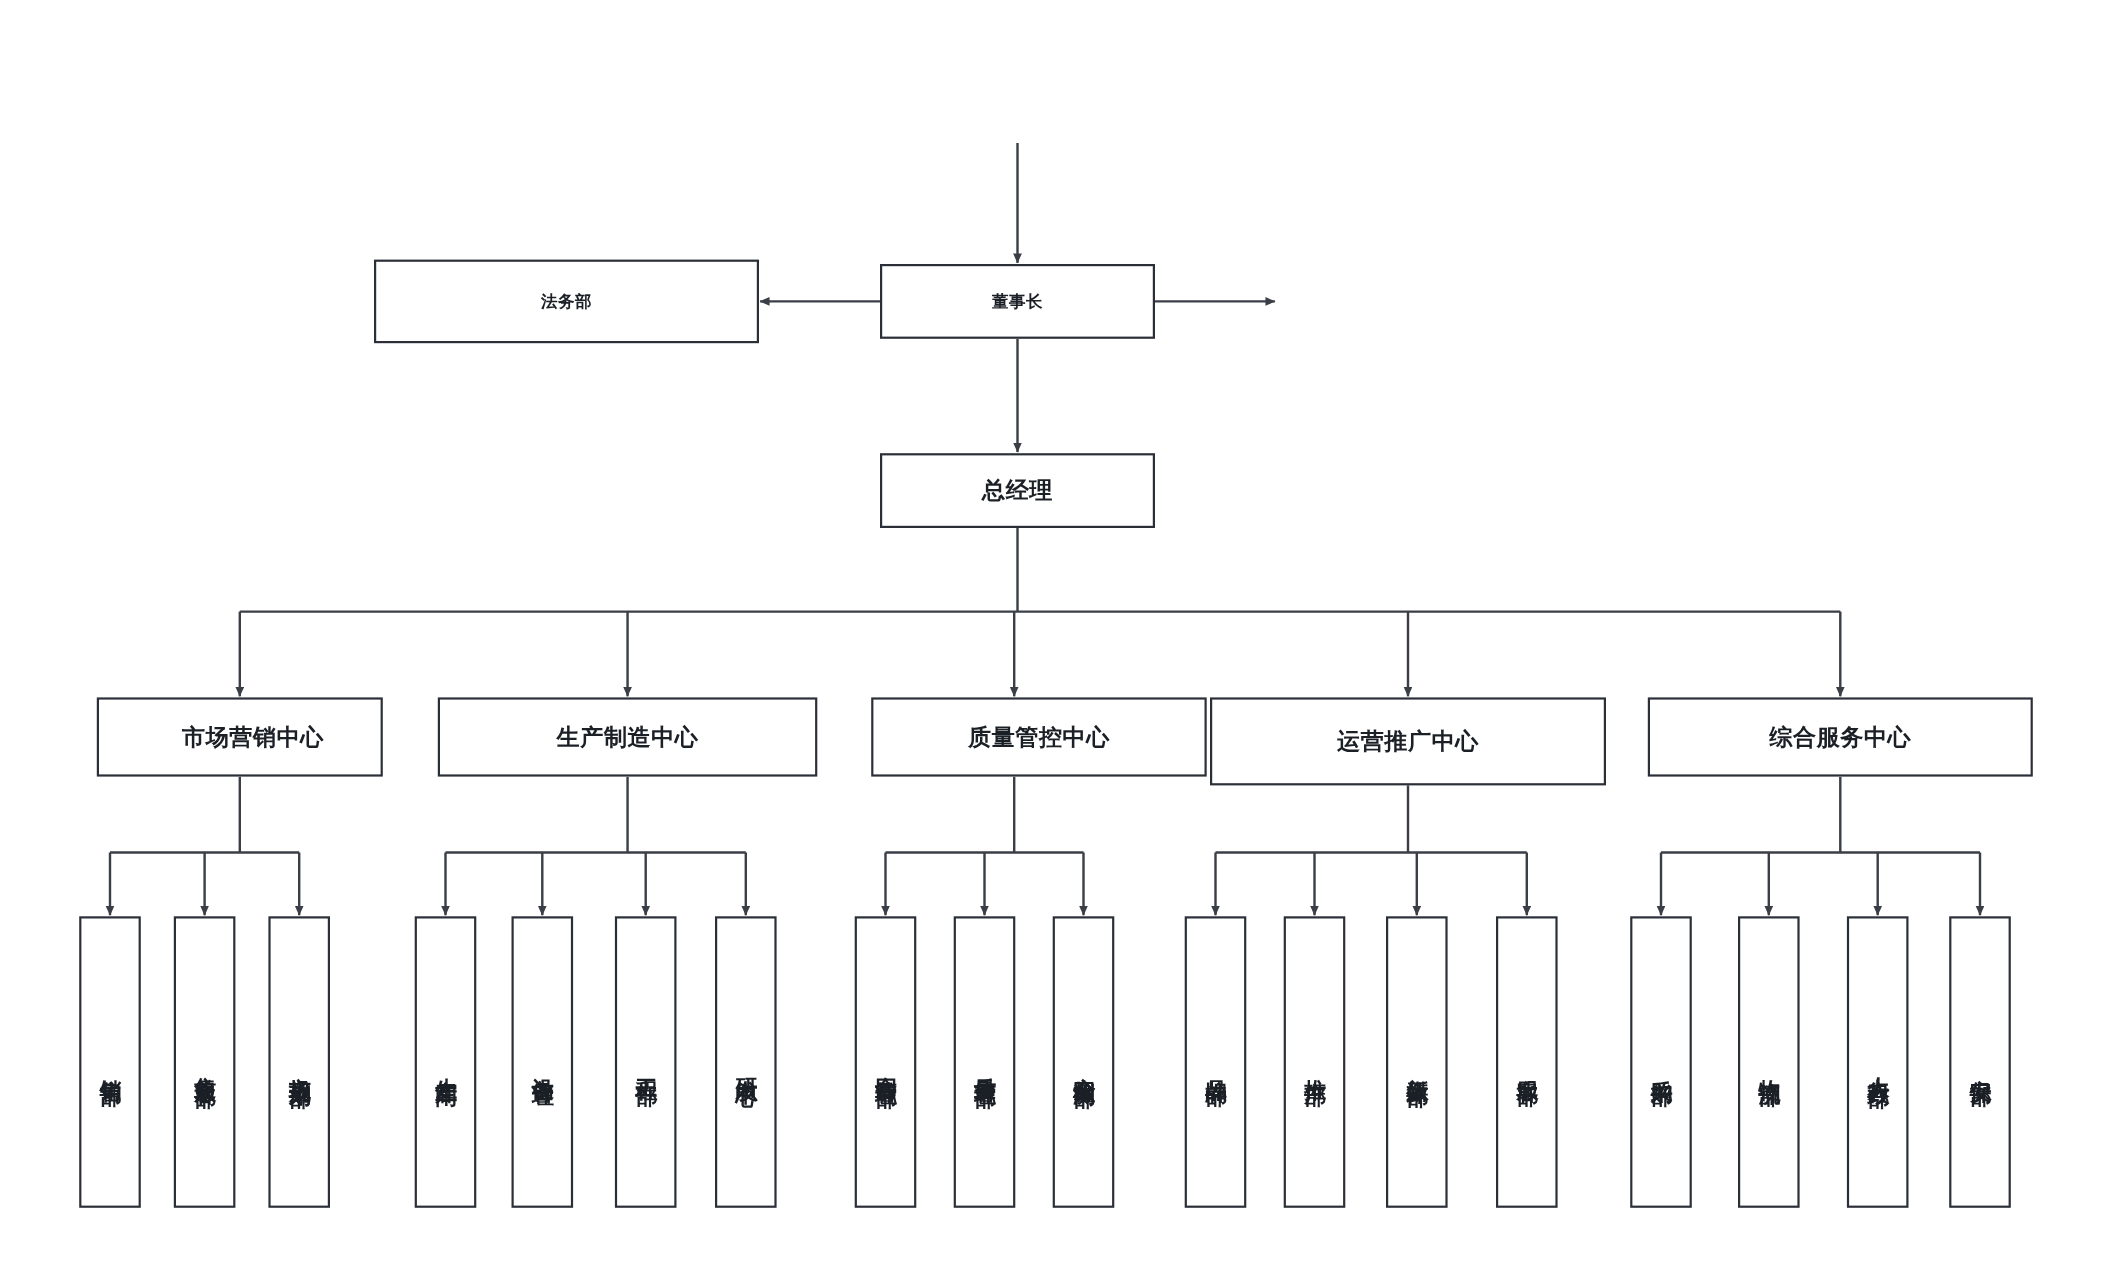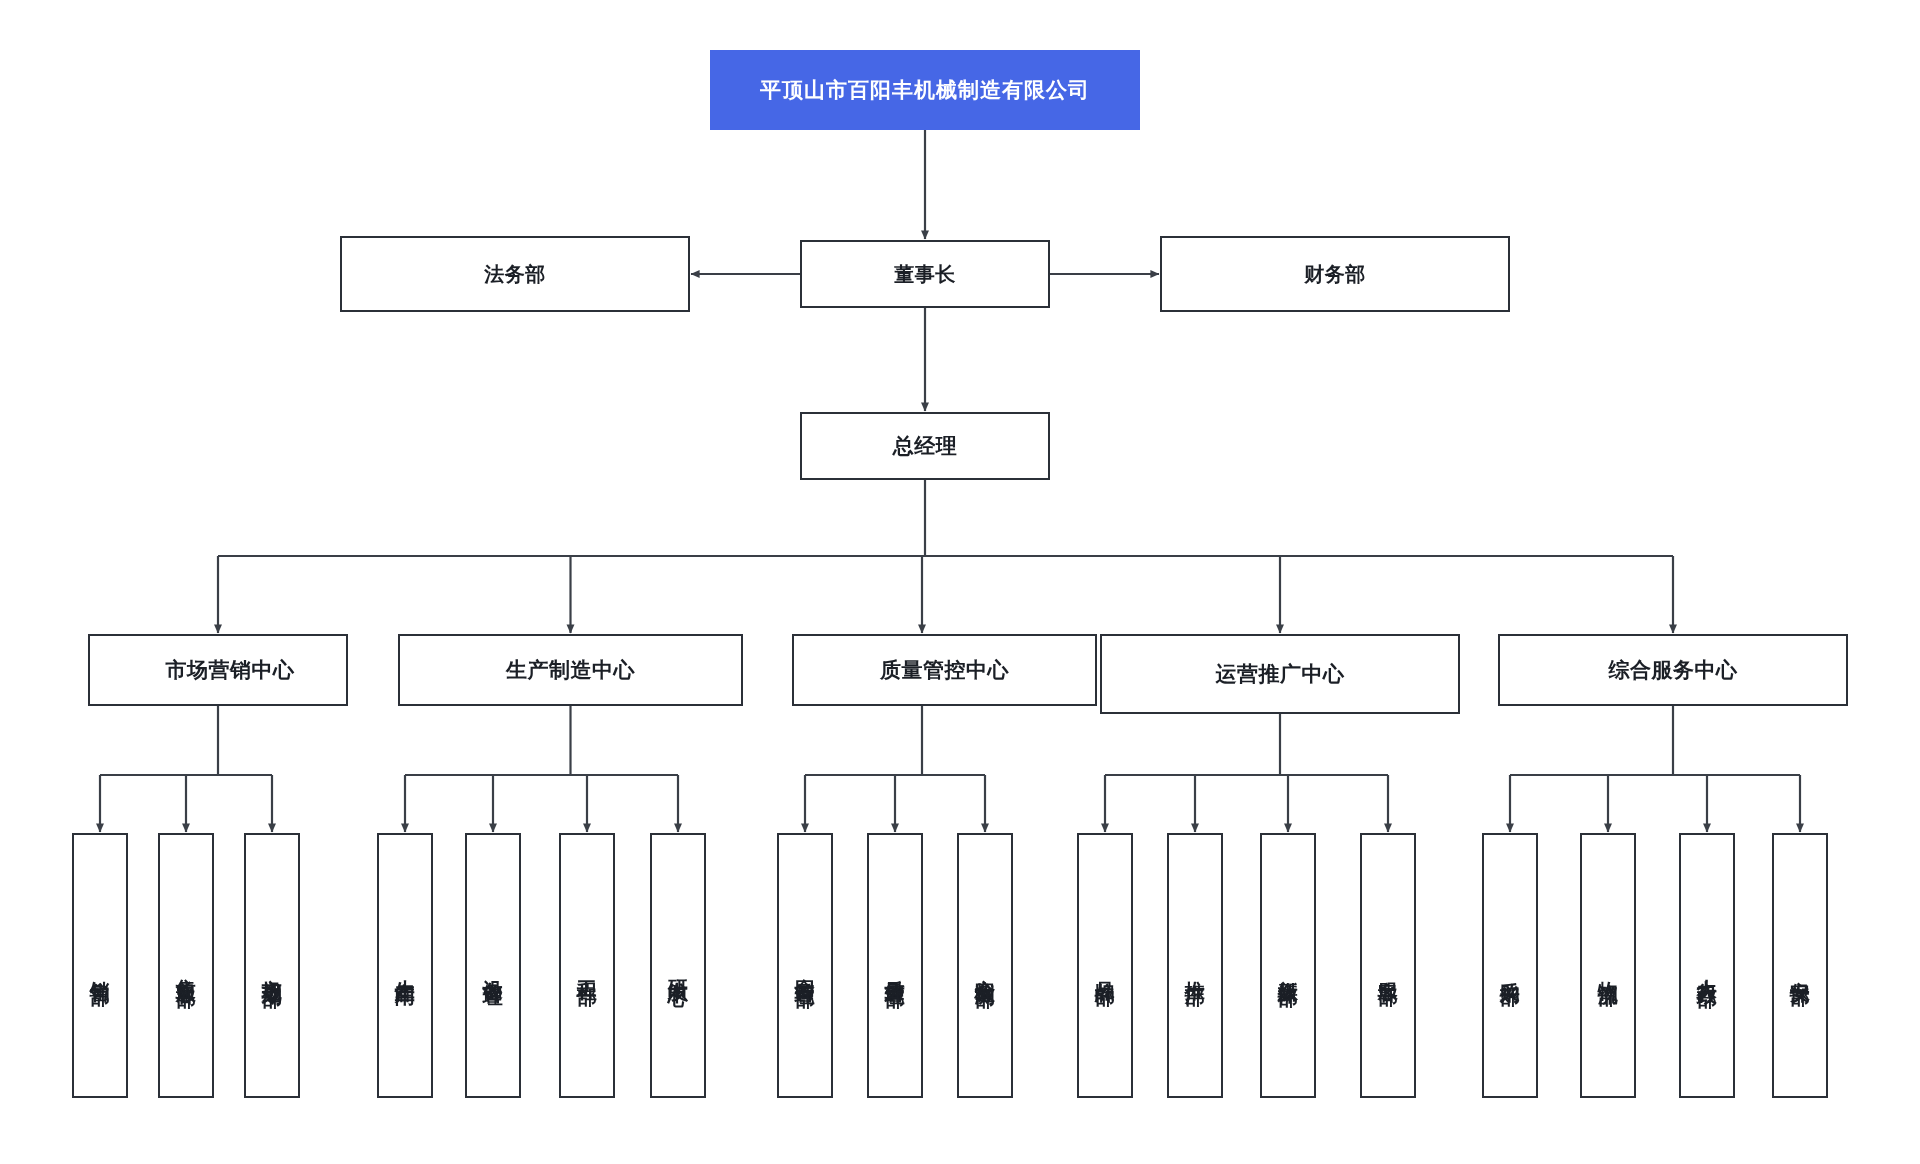--- a/index.html
+++ b/index.html
@@ -41,21 +41,21 @@
     z-index: 2;
   }
   .node.root {
     background: #4667e6;
     border: none;
     color: #ffffff;
     font-size: 21px;
     letter-spacing: 1px;
   }
   .node.level2 {
-    font-size: 20px;
+    font-size: 15px;
   }
   .node.level3 {
     font-size: 21px;
   }
   .node.center {
     font-size: 21px;
   }
   .node.leaf {
     font-size: 20px;
     writing-mode: vertical-rl;
@@ -117,35 +117,29 @@
         <path d="M1388,775 L1388,832" marker-end="url(#arrow)"></path>
         <path d="M1673,706 L1673,775"></path>
         <path d="M1510,775 L1800,775"></path>
         <path d="M1510,775 L1510,832" marker-end="url(#arrow)"></path>
         <path d="M1608,775 L1608,832" marker-end="url(#arrow)"></path>
         <path d="M1707,775 L1707,832" marker-end="url(#arrow)"></path>
         <path d="M1800,775 L1800,832" marker-end="url(#arrow)"></path>
       </g>
   </svg>
 
-  <div class="node root" style="left: 710px; top: 50px; width: 430px; height: 80px;">
-    <span>平顶山市百阳丰机械制造有限公司</span>
-  </div>
 
   <div class="node level2" style="left: 800px; top: 240px; width: 250px; height: 68px;">
     <span>董事长</span>
   </div>
 
   <div class="node level2" style="left: 340px; top: 236px; width: 350px; height: 76px;">
     <span>法务部</span>
   </div>
 
-  <div class="node level2" style="left: 1160px; top: 236px; width: 350px; height: 76px;">
-    <span>财务部</span>
-  </div>
 
   <div class="node level3" style="left: 800px; top: 412px; width: 250px; height: 68px;">
     <span>总经理</span>
   </div>
 
   <div id="centers-layer">
       <div class="node center" style="left: 88px; top: 634px; width: 260px; height: 72px; padding-left: 24px;">
         <span>市场营销中心</span>
       </div>
       <div class="node center" style="left: 398px; top: 634px; width: 345px; height: 72px;">

